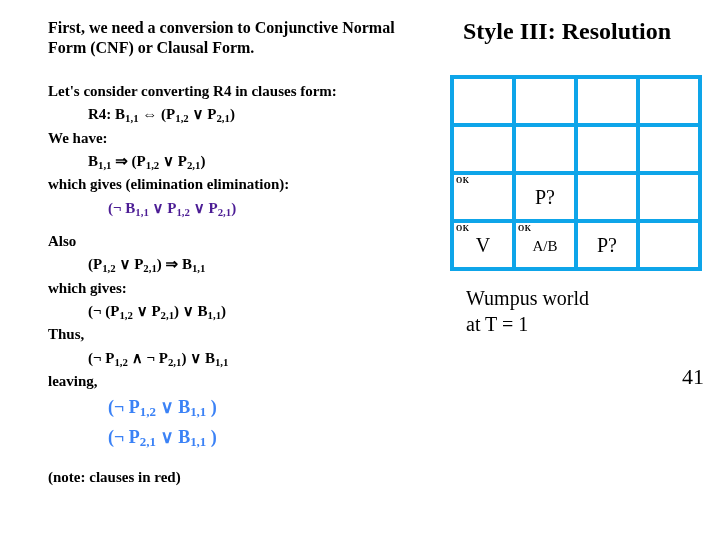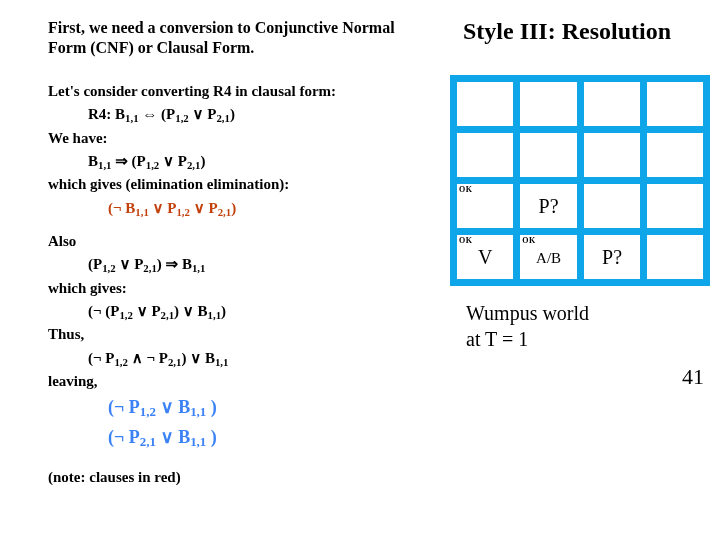--- a/index.html
+++ b/index.html
@@ -35,21 +35,21 @@
     line-height: 1.25;
     margin-bottom: 22px;
   }
   .body {
     font-size: 15px;
     line-height: 1.55;
   }
   .body .bld { font-weight: bold; }
   .indent1 { margin-left: 40px; }
   .indent2 { margin-left: 60px; }
-  .red { color: #c2410c; }
+  .red { color: #4c1d95; }
   .big-red {
     color: #3b82f6;
     font-weight: bold;
     font-size: 18px;
     line-height: 1.6;
   }
   .note {
     font-weight: bold;
     font-size: 15px;
     margin-top: 13px;
@@ -60,21 +60,21 @@
     margin-bottom: 30px;
     text-align: center;
     padding-right: 6px;
   }
   .grid {
     border-collapse: collapse;
     margin-left: 20px;
     margin-top: 8px;
   }
   .grid td {
-    border: 7px solid #0ea5e9;
+    border: 4px solid #0ea5e9;
     width: 56px;
     height: 42px;
     vertical-align: middle;
     text-align: center;
     font-size: 18px;
     position: relative;
   }
   .ok-tag {
     position: absolute;
     top: 1px;
@@ -103,21 +103,21 @@
 </style>
 </head>
 <body>
 
 <div class="slide">
 
   <div class="left-col">
     <div class="intro">First, we need a conversion to Conjunctive Normal Form (CNF) or Clausal Form.</div>
 
     <div class="body">
-      <div class="bld"><span>Let's consider converting R4 in clausal form:</span></div>
+      <div class="bld"><span>Let's consider converting R4 in clauses form:</span></div>
       <div class="bld indent1">
         <span>R4:  B</span><sub>1,1</sub><span class="sym"> ⇔ (P</span><sub>1,2</sub><span class="sym"> ∨ P</span><sub>2,1</sub><span>)</span>
       </div>
       <div class="bld"><span>We have:</span></div>
       <div class="bld indent1">
         <span>B</span><sub>1,1</sub><span class="sym"> ⇒ (P</span><sub>1,2</sub><span class="sym"> ∨ P</span><sub>2,1</sub><span>)</span>
       </div>
       <div class="bld"><span>which gives (elimination elimination):</span></div>
       <div class="bld red indent2">
         <span class="sym">(¬ B</span><sub>1,1</sub><span class="sym"> ∨ P</span><sub>1,2</sub><span class="sym"> ∨ P</span><sub>2,1</sub><span>)</span>

